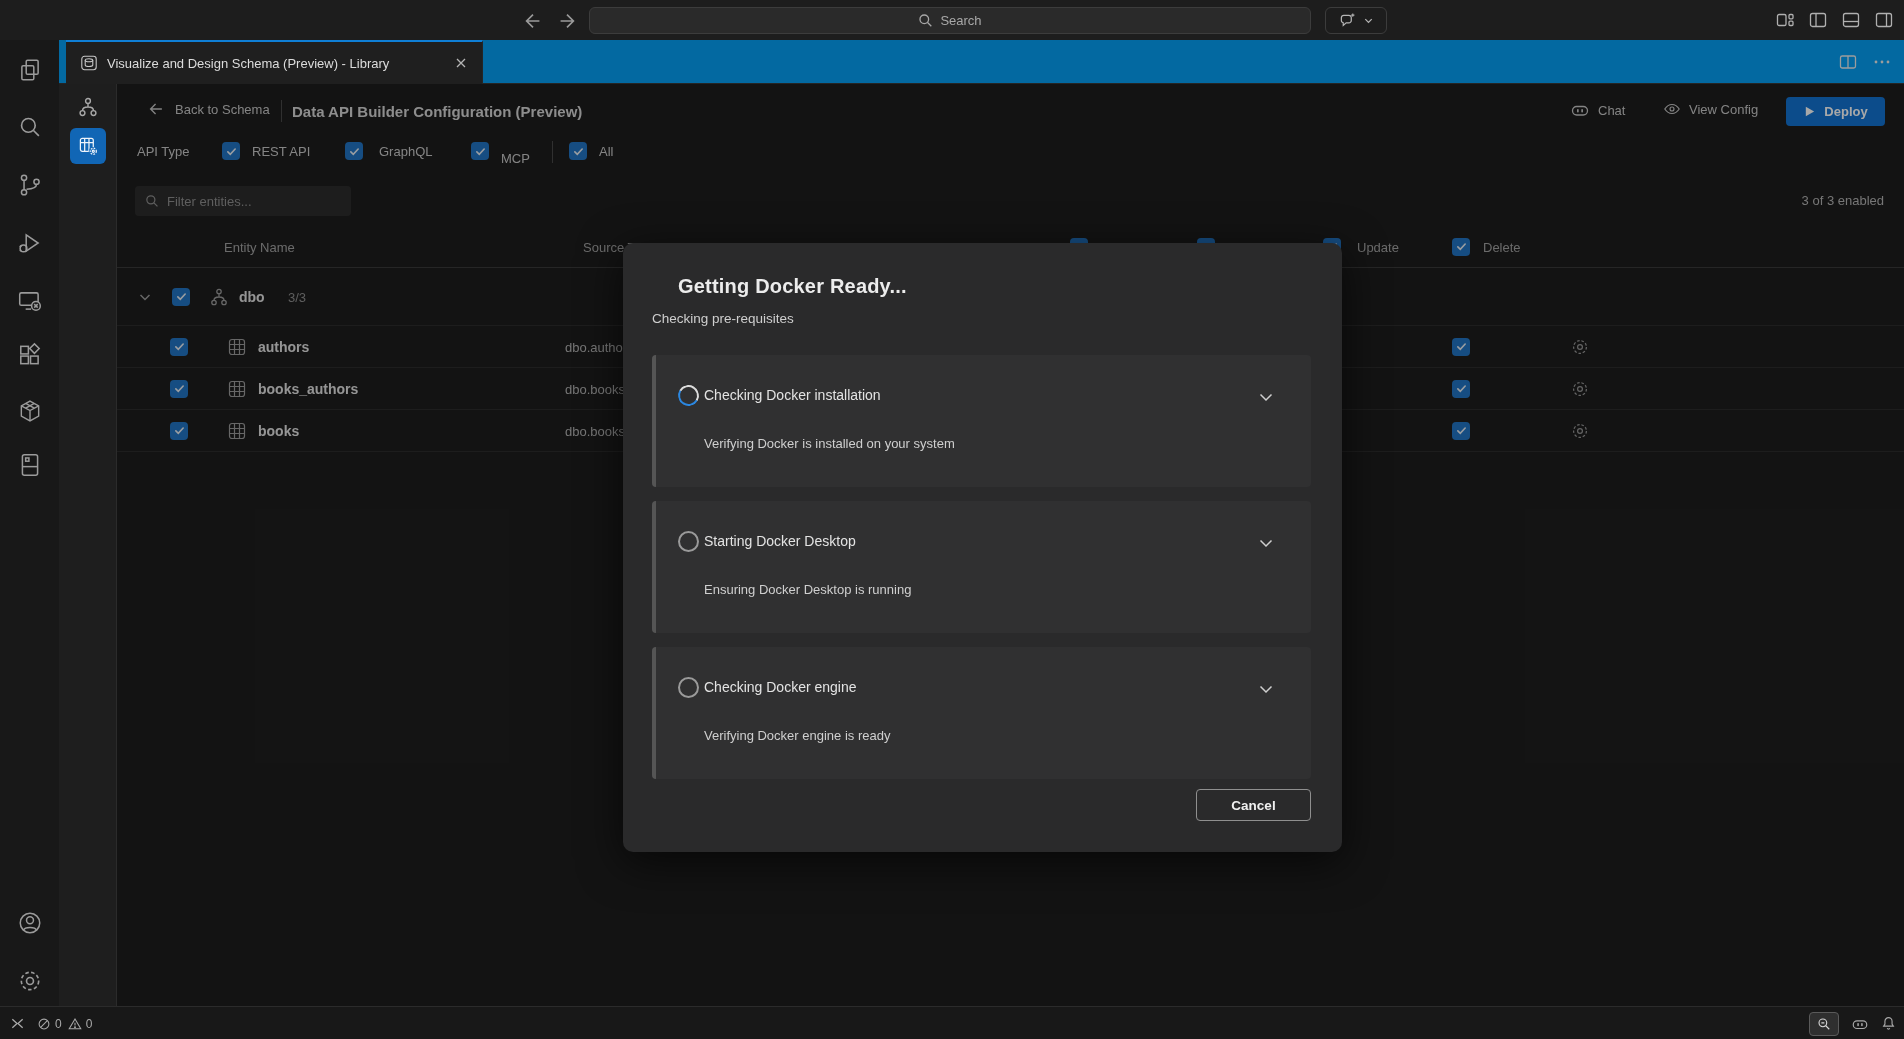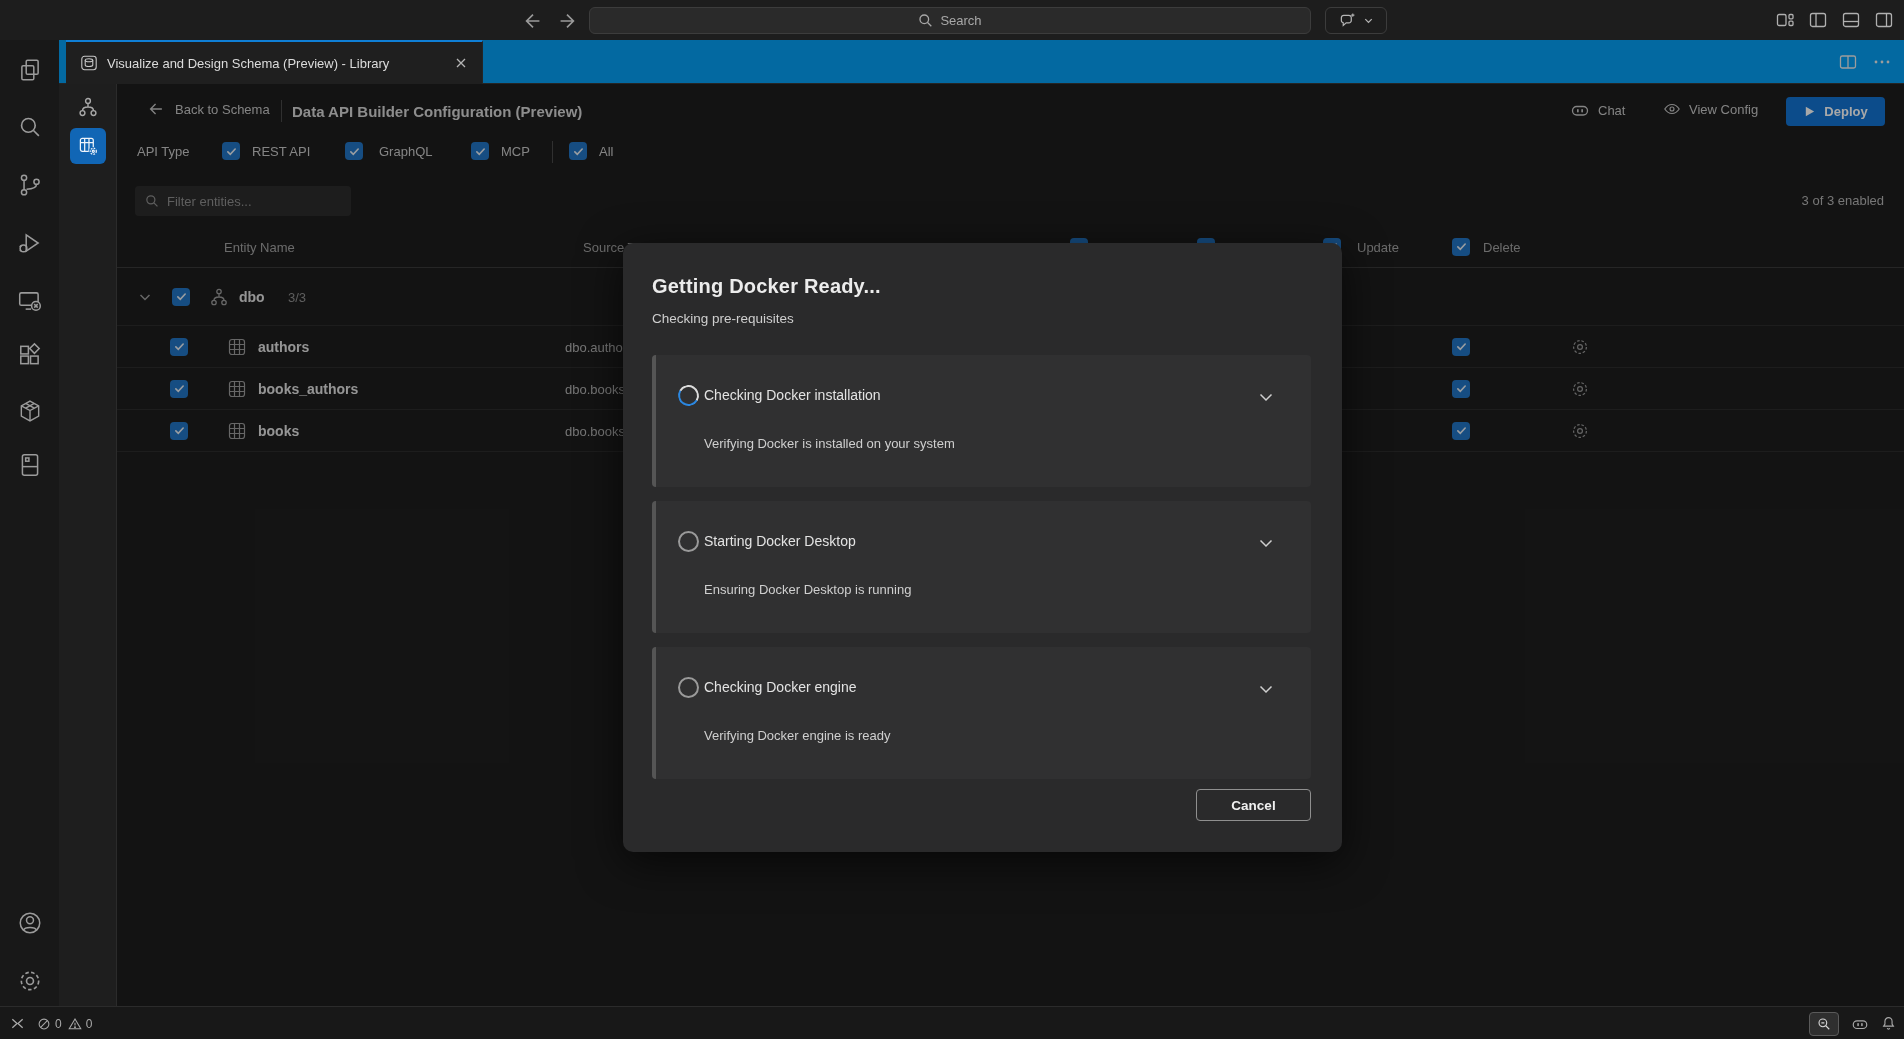--- a/index.html
+++ b/index.html
@@ -70,21 +70,21 @@
   .row-dim { color:#8f8f8f; }
   .src { color:#b3b3b3; }
   .icon-gray { color:#9d9d9d; }
   .gear-btn { color:#9a9a9a; cursor:pointer; }
 
   
   .dim { position:absolute; left:58px; top:0; width:1787px; height:922px; background:rgba(0,0,0,0.34); z-index:5; }
   .modal { position:absolute; left:623px; top:243px; width:719px; height:609px; background:#2a2a2b;
     border-radius:10px; box-shadow:0 10px 44px rgba(0,0,0,0.65); z-index:10; padding:28px 31px 0 29px;
     color:#d4d4d4; }
-  .modal h1 { font-size:20px; line-height:30px; font-weight:bold; color:#ececec; letter-spacing:.2px; }
+  .modal h1 { font-size:20px; line-height:30px; font-weight:bold; color:#ececec; letter-spacing:.2px;margin-left:26px; }
   .modal .sub { margin-top:8px; font-size:13.5px; line-height:20px; color:#cfcfcf; }
   .steps { margin-top:26px; }
   .step { position:relative; height:132px; margin-bottom:14px; background:#303031; border-radius:4px;
     overflow:hidden; }
   .step .accent { position:absolute; left:0; top:0; width:4px; height:100%; background:#555555; }
   .step .ring { position:absolute; left:26px; top:30px; width:21px; height:21px; border-radius:50%;
     border:2px solid #9a9a9a; }
   .step .ring.active { border-width:2.5px; border-color:#dcdcdc #dcdcdc #2b87e0 #2b87e0; transform:rotate(-15deg); }
   .step .st-title { position:absolute; left:52px; top:32px; font-size:14px; color:#e3e3e3; }
   .step .st-desc { position:absolute; left:52px; top:81px; font-size:13px; color:#cfcfcf; }
@@ -348,21 +348,21 @@
         <svg viewBox="0 0 16 16" style="width:13px;height:13px;">
             <path d="M3.5 8.5l3 3 6-6.5" stroke="#e8eef5" stroke-width="2" fill="none" stroke-linecap="round"></path>
           </svg>
       </span>
       <span class="abs lbl" style="left:262px;top:3px;">GraphQL</span>
       <span class="cb abs" style="left:354px;top:1px;">
         <svg viewBox="0 0 16 16" style="width:13px;height:13px;">
             <path d="M3.5 8.5l3 3 6-6.5" stroke="#e8eef5" stroke-width="2" fill="none" stroke-linecap="round"></path>
           </svg>
       </span>
-      <span class="abs lbl" style="left:384px;top:3px;text-align:center;">MCP</span>
+      <span class="abs lbl" style="left:384px;top:10px;text-align:center;">MCP</span>
       <span class="abs" style="left:435px;top:0;width:1px;height:22px;background:#4a4a4a;"></span>
       <span class="cb abs" style="left:452px;top:1px;">
         <svg viewBox="0 0 16 16" style="width:13px;height:13px;">
             <path d="M3.5 8.5l3 3 6-6.5" stroke="#e8eef5" stroke-width="2" fill="none" stroke-linecap="round"></path>
           </svg>
       </span>
       <span class="abs lbl" style="left:482px;top:3px;">All</span>
     </div>
 
     <div class="filter-input">

